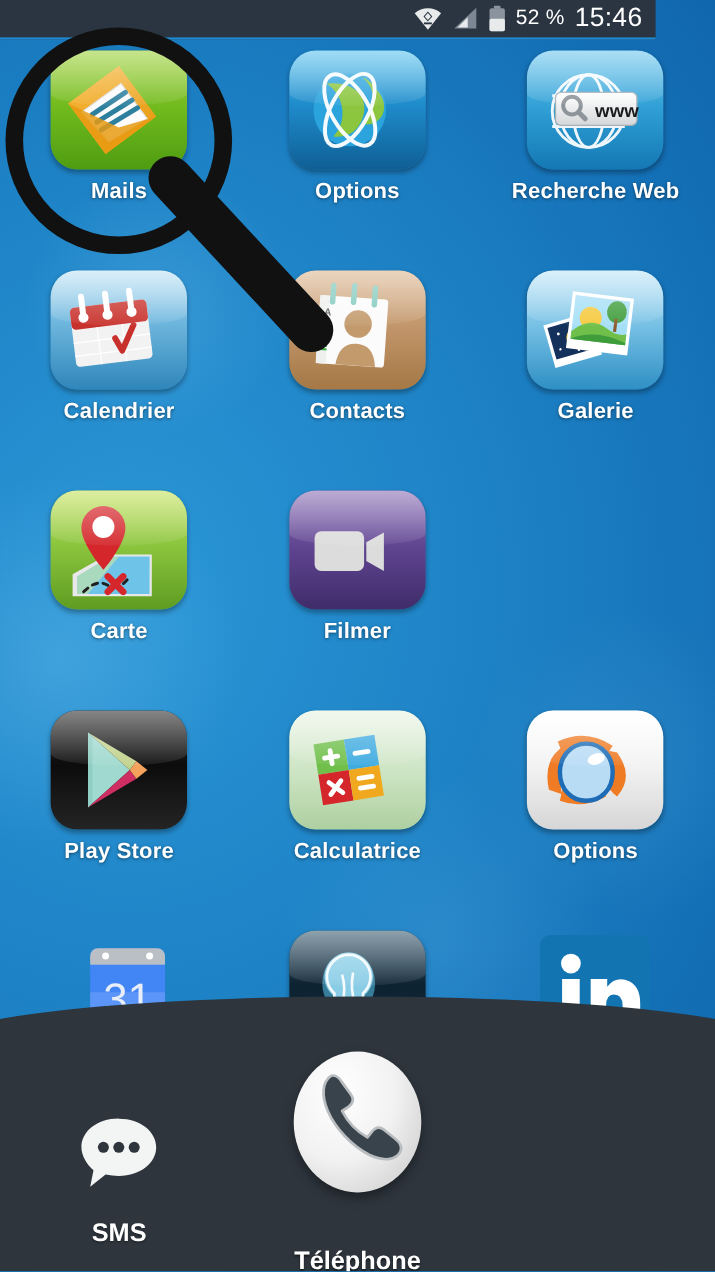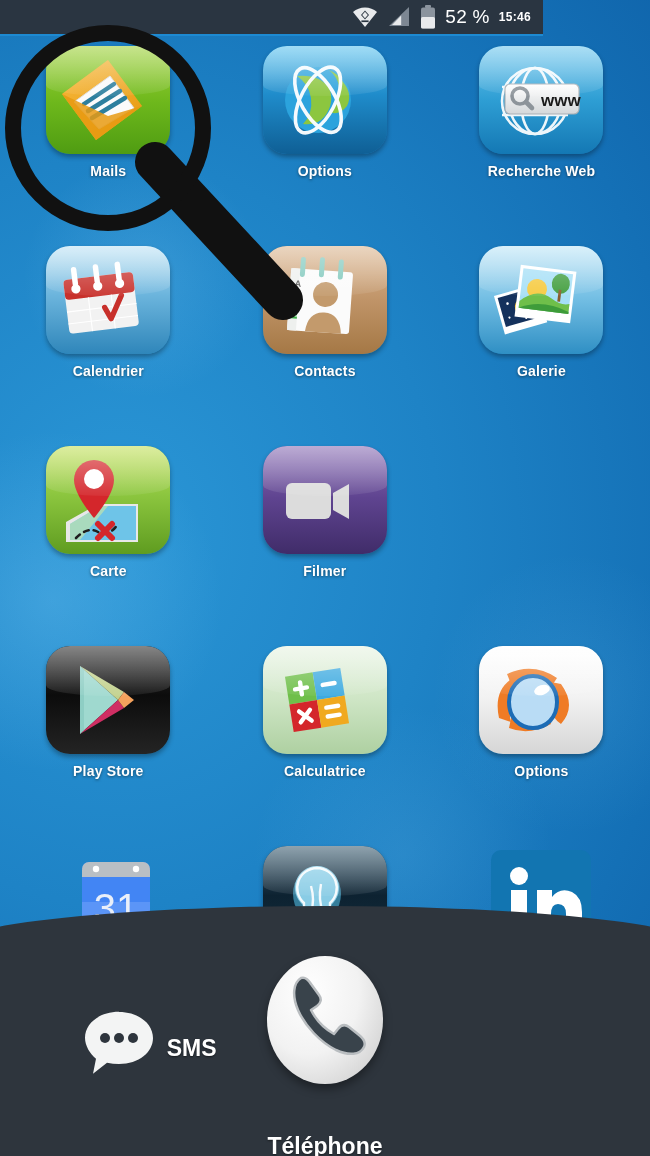--- a/index.html
+++ b/index.html
@@ -14,26 +14,26 @@
     background:
       radial-gradient(circle at 8% 52%, rgba(120,200,245,.30) 0, rgba(120,200,245,0) 170px),
       radial-gradient(circle at 22% 24%, rgba(130,205,248,.22) 0, rgba(130,205,248,0) 120px),
       radial-gradient(circle at 62% 74%, rgba(120,200,245,.16) 0, rgba(120,200,245,0) 150px),
       radial-gradient(circle at 88% 60%, rgba(120,200,245,.14) 0, rgba(120,200,245,0) 140px),
       radial-gradient(ellipse 130% 85% at 18% 46%, #2a96d6 0%, #1e83c6 38%, #1470b6 68%, #0d5ca3 100%);
   }
 
   
   #statusbar{
-    position:absolute; top:0; left:0; width:543px; height:36px;
+    position:absolute; top:0; left:0; width:596px; height:36px;
     background:#2a3541; display:flex; align-items:center;
     justify-content:flex-end; padding-right:12px; gap:9px;
     border-bottom:2px solid #1d8ad2;
   }
-  .sb-txt{ color:#fff; font-size:12px; font-weight:bold; letter-spacing:.3px; }
+  .sb-txt{ color:#fff; font-size:24px; font-weight:normal; letter-spacing:.3px; }
   .sb-pct{ font-weight:normal; font-size:19px; }
   .sb-ico{ display:block; }
 
   
   #grid{
     position:absolute; top:46px; left:0; width:650px;
   }
   .row{ display:flex; height:200px; }
   .cell{ width:216.6px; display:flex; flex-direction:column; align-items:center; }
   .icon{
@@ -42,35 +42,35 @@
     overflow:hidden;
   }
   .icon.noshadow{ box-shadow:none;text-align:right; }
   .gloss:after{
     content:""; position:absolute; left:0; top:0; width:100%; height:46%;
     background:linear-gradient(to bottom, rgba(255,255,255,.42), rgba(255,255,255,.06));
     border-radius:24px 24px 50% 50%/24px 24px 22% 22%;
     pointer-events:none;
   }
   .label{
-    margin-top:9px; color:#fff; font-size:14px; font-weight:bold;
+    margin-top:9px; color:#fff; font-size:20px; font-weight:bold;
     text-shadow:0 1px 3px rgba(0,0,0,.5); white-space:nowrap; letter-spacing:.2px;
   }
 
   
   #dock{
     position:absolute; left:-60px; bottom:0; width:770px; height:250px;
     background:#2e353d;
     border-radius:50% 50% 0 0 / 44px 44px 0 0;
   }
   #dockrow{
     position:absolute; left:0; bottom:0; width:650px; height:206px;
     display:flex;
   }
-  .dcell{ width:216.6px; display:flex; flex-direction:row; align-items:center; justify-content:flex-end; padding-bottom:22px; }
+  .dcell{ width:216.6px; display:flex; flex-direction:column; align-items:center; justify-content:flex-end; padding-bottom:22px; }
   .dicon{ width:96px; height:96px; position:relative; }
   .dlabel{ margin-top:12px; color:#fff; font-size:23px; font-weight:bold; text-shadow:0 1px 2px rgba(0,0,0,.5); }
 
   #phone-btn{
     position:absolute; left:267px; top:956px; width:116px; height:128px;
     border-radius:50%;
     background:radial-gradient(ellipse at 36% 28%, #ffffff 0%, #f2f2f2 48%, #d2d2d2 86%, #bdbdbd 100%);
     box-shadow:0 5px 10px rgba(0,0,0,.38);
     z-index:40;
   }

